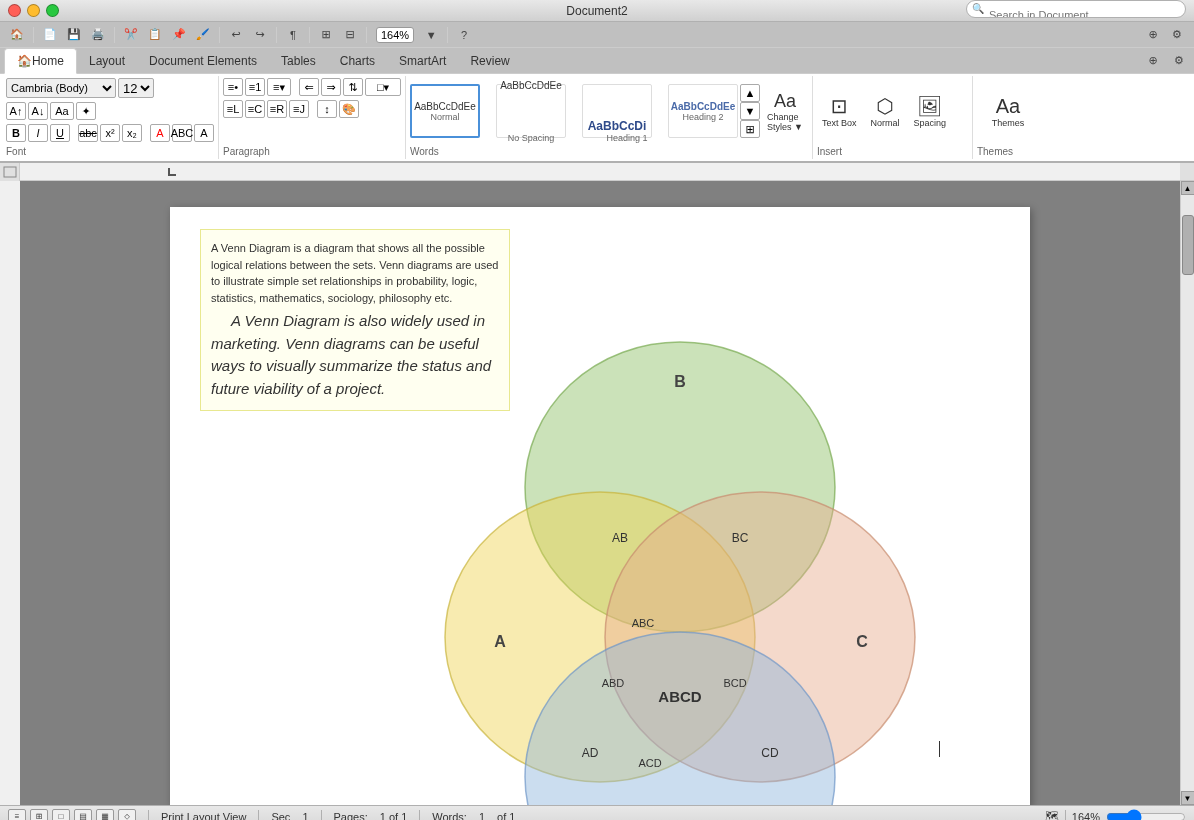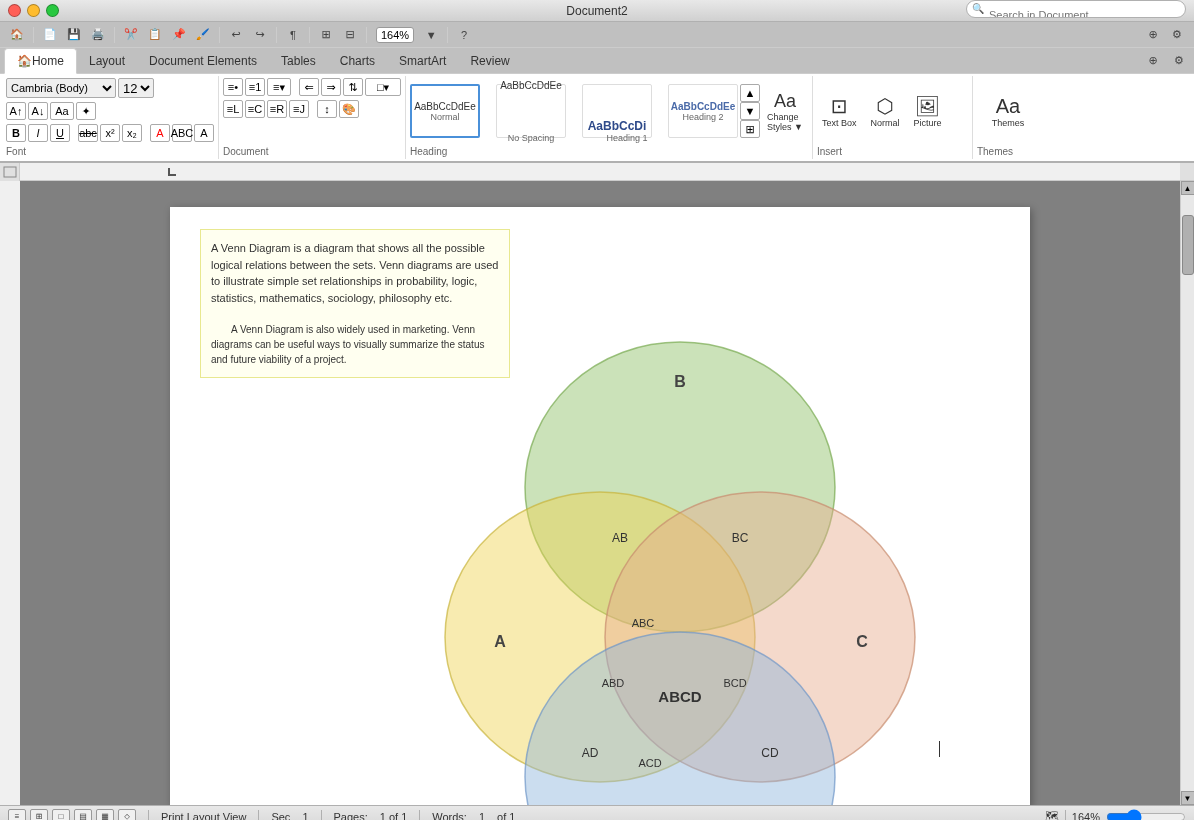--- a/index.html
+++ b/index.html
@@ -200,21 +200,21 @@
       <div class="font-row">
         <button class="font-btn">≡L</button>
         <button class="font-btn">≡C</button>
         <button class="font-btn">≡R</button>
         <button class="font-btn">≡J</button>
         <span style="width:4px;"></span>
         <button class="font-btn">↕</button>
         <button class="font-btn">🎨</button>
       </div>
     </div>
-    <div class="ribbon-section-title">Document</div>
+    <div class="ribbon-section-title">Paragraph</div>
   </div>
 
   <div class="ribbon-section" style="min-width:320px;">
     <div class="ribbon-controls" style="align-items:center;gap:2px;">
       <div class="styles-gallery">
         <div class="style-item selected">
           <div class="style-preview" style="font-size:10px;font-weight:normal;">AaBbCcDdEe</div>
           <div style="font-size:9px;color:#666;">Normal</div>
         </div>
         <div class="style-item">
@@ -233,36 +233,36 @@
       <div style="display:flex;flex-direction:column;justify-content:space-between;height:54px;">
         <button class="font-btn">▲</button>
         <button class="font-btn">▼</button>
         <button class="font-btn">⊞</button>
       </div>
       <div class="ribbon-btn" style="height:54px;font-size:11px;padding:4px;">
         <div style="font-size:18px;">Aa</div>
         <div style="font-size:9px;">Change<br>Styles ▼</div>
       </div>
     </div>
-    <div class="ribbon-section-title">Heading</div>
+    <div class="ribbon-section-title">Words</div>
   </div>
 
   <div class="ribbon-section" style="min-width:160px;">
     <div class="ribbon-controls" style="gap:4px;align-items:center;">
       <div class="ribbon-btn">
         <div style="font-size:20px;">⊡</div>
         <div style="font-size:9px;">Text Box</div>
       </div>
       <div class="ribbon-btn">
         <div style="font-size:20px;">⬡</div>
         <div style="font-size:9px;">Normal</div>
       </div>
       <div class="ribbon-btn">
         <div style="font-size:20px;">🖼</div>
-        <div style="font-size:9px;">Picture</div>
+        <div style="font-size:9px;">Spacing</div>
       </div>
     </div>
     <div class="ribbon-section-title">Insert</div>
   </div>
 
   <div class="ribbon-section" style="min-width:70px;">
     <div class="ribbon-controls" style="align-items:center;justify-content:center;">
       <div class="ribbon-btn">
         <div style="font-size:20px;">Aa</div>
         <div style="font-size:9px;">Themes</div>
@@ -299,21 +299,21 @@
       <rect width="20" height="100%" fill="#f0f0f0"></rect>
     </svg>
   </div>
 
   <div class="doc-scroll">
 
     <div class="page">
 
       <div class="text-box">
         <p style="font-size:11px;line-height:1.5;">A Venn Diagram is a diagram that shows all the possible logical relations between the sets. Venn diagrams are used to illustrate simple set relationships in probability, logic, statistics, mathematics, sociology, philosophy etc.</p>
-        <p style="font-size:10px;line-height:1.5;margin-top:16px;text-indent:20px;">A Venn Diagram is also widely used in marketing. Venn diagrams can be useful ways to visually summarize the status and future viability of a project.</p>
+        <p style="font-size:15px;line-height:1.5;margin-top:4px;text-indent:20px;font-style:italic;">A Venn Diagram is also widely used in marketing. Venn diagrams can be useful ways to visually summarize the status and future viability of a project.</p>
       </div>
 
       <div class="venn-container">
         <svg width="560" height="640" viewBox="0 0 560 640">
 
           <ellipse cx="280" cy="200" rx="155" ry="145" fill="rgba(140,190,100,0.45)" stroke="rgba(120,170,80,0.7)" stroke-width="1.5"></ellipse>
 
           <ellipse cx="200" cy="350" rx="155" ry="145" fill="rgba(240,210,80,0.45)" stroke="rgba(200,180,60,0.7)" stroke-width="1.5"></ellipse>
 
           <ellipse cx="360" cy="350" rx="155" ry="145" fill="rgba(230,170,140,0.45)" stroke="rgba(200,140,110,0.7)" stroke-width="1.5"></ellipse>

